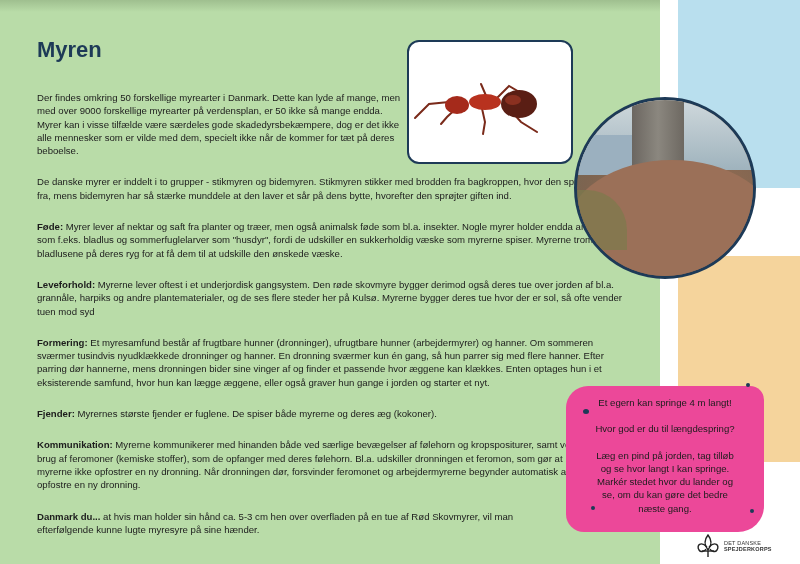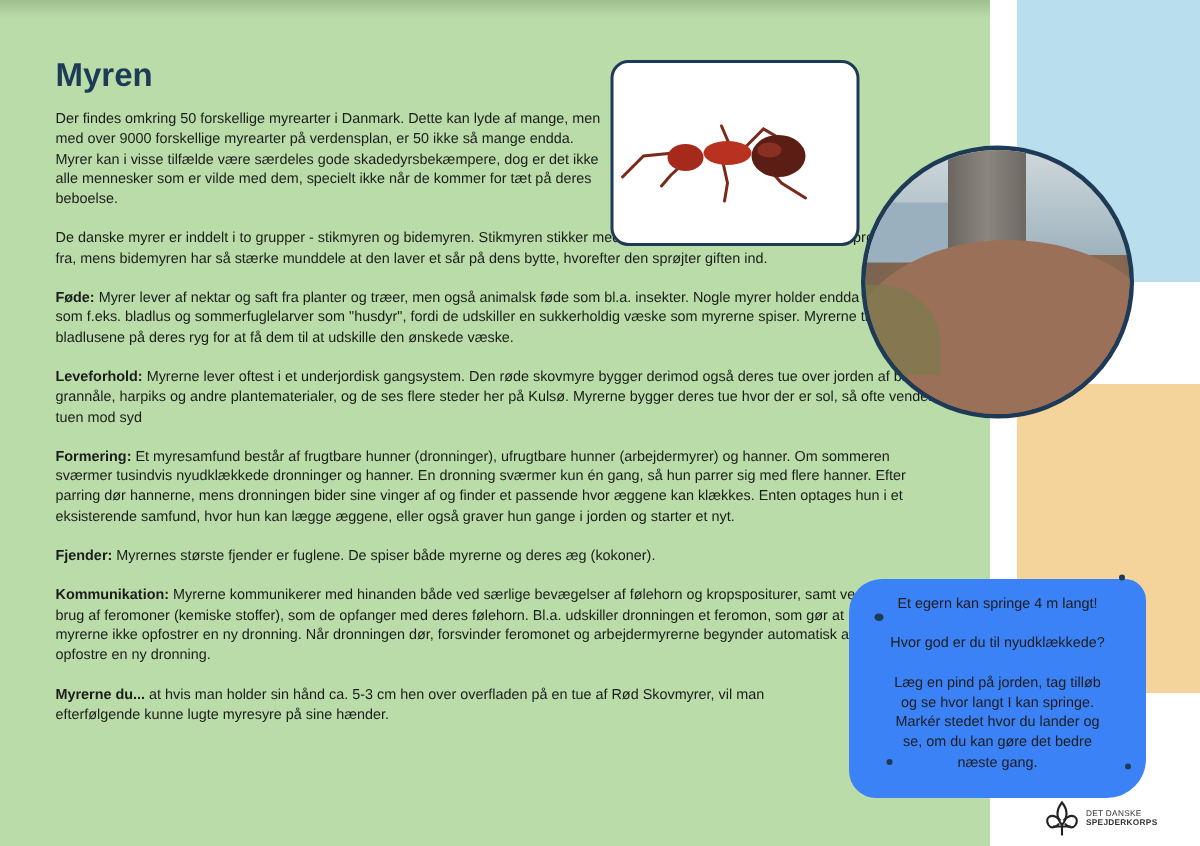--- a/index.html
+++ b/index.html
@@ -3,32 +3,32 @@
 <meta charset="utf-8">
 <style>
   html,body{margin:0;padding:0;}
   body{width:800px;height:564px;position:relative;overflow:hidden;background:#ffffff;font-family:"Liberation Sans",sans-serif;}
   .green{position:absolute;left:0;top:0;width:660px;height:564px;background:#b9dca8;}
   .green .shade{position:absolute;left:0;top:0;width:100%;height:12px;background:linear-gradient(#9fbf8f,#b9dca8);}
   .blue{position:absolute;left:678px;top:0;width:122px;height:188px;background:#b9dfee;}
   .orange{position:absolute;left:678px;top:256px;width:122px;height:206px;background:#f5d49c;}
   .title{position:absolute;left:37px;top:37px;font-size:22px;font-weight:bold;color:#1d3a57;margin:0;}
   .content{position:absolute;left:37px;top:73px;width:590px;font-size:9.6px;line-height:13.3px;color:#1c1c1c;}
-  .content p{margin:0 0 13px 0;}
+  .content p{margin:18px 0 13px 0;}
   .content p.narrow{width:370px;}
   .content b{font-weight:bold;}
   .ant-card{position:absolute;left:407px;top:40px;width:162px;height:120px;background:#fff;border:2.5px solid #1d3a57;border-radius:12px;}
   .nest{position:absolute;left:574px;top:97px;width:176px;height:176px;border-radius:50%;border:3px solid #1d3a57;overflow:hidden;
     background:radial-gradient(ellipse at 60% 75%,#9a6f55 0%,#8d6a52 40%,#7d6450 70%,#6f6a55 100%);}
   .nest .sky{position:absolute;left:0;top:0;width:100%;height:70px;background:linear-gradient(#cfd8dc,#9fb3bd);}
   .nest .water{position:absolute;left:0;top:35px;width:60px;height:40px;background:#9bb0bf;}
   .nest .trunk{position:absolute;left:55px;top:0;width:52px;height:90px;background:linear-gradient(90deg,#6b6660,#8b877f,#6d6861);}
   .nest .mound{position:absolute;left:-10px;top:60px;width:210px;height:140px;border-radius:50% 50% 0 0;background:#9b7058;}
   .nest .moss{position:absolute;left:0;top:90px;width:50px;height:60px;background:#7c7a4c;opacity:.7;border-radius:0 40px 0 0;}
-  .note{position:absolute;left:566px;top:386px;width:198px;height:146px;background:#3b82f6;border-radius:22px 14px 26px 18px;}
+  .note{position:absolute;left:566px;top:386px;width:198px;height:146px;background:#ec4899;border-radius:22px 14px 26px 18px;}
   .note .txt{position:absolute;left:0;top:10px;width:100%;text-align:center;font-size:9.6px;line-height:13.3px;color:#1c1c1c;}
   .note .txt p{margin:0 0 13px 0;}
   .dot{position:absolute;width:4px;height:4px;border-radius:50%;background:#1d3a57;}
   .logo{position:absolute;left:695px;top:532px;width:80px;height:28px;display:flex;align-items:center;gap:3px;}
   .logo .lt{font-size:5.5px;line-height:6.5px;color:#333;letter-spacing:.2px;}
 </style>
 </head>
 <body>
 
 <div class="green">
@@ -40,21 +40,21 @@
 <h1 class="title">Myren</h1>
 
 <div class="content">
   <p class="narrow">Der findes omkring 50 forskellige myrearter i Danmark. Dette kan lyde af mange, men med over 9000 forskellige myrearter på verdensplan, er 50 ikke så mange endda. Myrer kan i visse tilfælde være særdeles gode skadedyrsbekæmpere, dog er det ikke alle mennesker som er vilde med dem, specielt ikke når de kommer for tæt på deres beboelse.</p>
   <p><span class="narrow">De danske myrer er inddelt i to grupper - stikmyren og bidemyren. Stikmyren stikker med brodden fra bagkroppen, hvor den sprøjter gift ud fra, mens bidemyren har så stærke munddele at den laver et sår på dens bytte, hvorefter den sprøjter giften ind.</span></p>
   <p><b>Føde:</b><span> Myrer lever af nektar og saft fra planter og træer, men også animalsk føde som bl.a. insekter. Nogle myrer holder endda andre dyr som f.eks. bladlus og sommerfuglelarver som "husdyr", fordi de udskiller en sukkerholdig væske som myrerne spiser. Myrerne trommer på bladlusene på deres ryg for at få dem til at udskille den ønskede væske.</span></p>
   <p><b>Leveforhold:</b><span> Myrerne lever oftest i et underjordisk gangsystem. Den røde skovmyre bygger derimod også deres tue over jorden af bl.a. grannåle, harpiks og andre plantematerialer, og de ses flere steder her på Kulsø. Myrerne bygger deres tue hvor der er sol, så ofte vender tuen mod syd</span></p>
   <p><b>Formering:</b><span> Et myresamfund består af frugtbare hunner (dronninger), ufrugtbare hunner (arbejdermyrer) og hanner. Om sommeren sværmer tusindvis nyudklækkede dronninger og hanner. En dronning sværmer kun én gang, så hun parrer sig med flere hanner. Efter parring dør hannerne, mens dronningen bider sine vinger af og finder et passende hvor æggene kan klækkes. Enten optages hun i et eksisterende samfund, hvor hun kan lægge æggene, eller også graver hun gange i jorden og starter et nyt.</span></p>
   <p><b>Fjender:</b><span> Myrernes største fjender er fuglene. De spiser både myrerne og deres æg (kokoner).</span></p>
   <p style="width:560px"><b>Kommunikation:</b><span> Myrerne kommunikerer med hinanden både ved særlige bevægelser af følehorn og kropspositurer, samt ved brug af feromoner (kemiske stoffer), som de opfanger med deres følehorn. Bl.a. udskiller dronningen et feromon, som gør at myrerne ikke opfostrer en ny dronning. Når dronningen dør, forsvinder feromonet og arbejdermyrerne begynder automatisk at opfostre en ny dronning.</span></p>
-  <p style="width:530px"><b>Myrerne du...</b><span> at hvis man holder sin hånd ca. 5-3 cm hen over overfladen på en tue af Rød Skovmyrer, vil man efterfølgende kunne lugte myresyre på sine hænder.</span></p>
+  <p style="width:530px"><b>Danmark du...</b><span> at hvis man holder sin hånd ca. 5-3 cm hen over overfladen på en tue af Rød Skovmyrer, vil man efterfølgende kunne lugte myresyre på sine hænder.</span></p>
 </div>
 
 <div class="ant-card">
   <svg width="162" height="120" viewBox="0 0 162 120">
     <g stroke="#7a2a1a" stroke-width="2" fill="none" stroke-linecap="round">
       <path d="M40 60 L20 62 L6 76"></path>
       <path d="M52 62 L38 75 L32 82"></path>
       <path d="M72 62 L76 80 L74 92"></path>
       <path d="M88 56 L100 44 L124 58"></path>
       <path d="M96 62 L112 80 L128 90"></path>
@@ -71,21 +71,21 @@
   <div class="sky"></div>
     <div class="water"></div>
     <div class="trunk"></div>
     <div class="mound"></div>
     <div class="moss"></div>
 </div>
 
 <div class="note">
   <div class="txt">
     <p>Et egern kan springe 4 m langt!</p>
-    <p>Hvor god er du til nyudklækkede?</p>
+    <p>Hvor god er du til længdespring?</p>
     <p style="padding:0 29px">Læg en pind på jorden, tag tilløb og se hvor langt I kan springe. Markér stedet hvor du lander og se, om du kan gøre det bedre næste gang.</p>
   </div>
 </div>
 <div class="dot" style="left:746px;top:383px"></div>
 <div class="dot" style="left:583px;top:409px;width:6px;height:5px"></div>
 <div class="dot" style="left:591px;top:506px"></div>
 <div class="dot" style="left:750px;top:509px"></div>
 
 <div class="logo">
   <svg width="26" height="26" viewBox="0 0 26 26">

